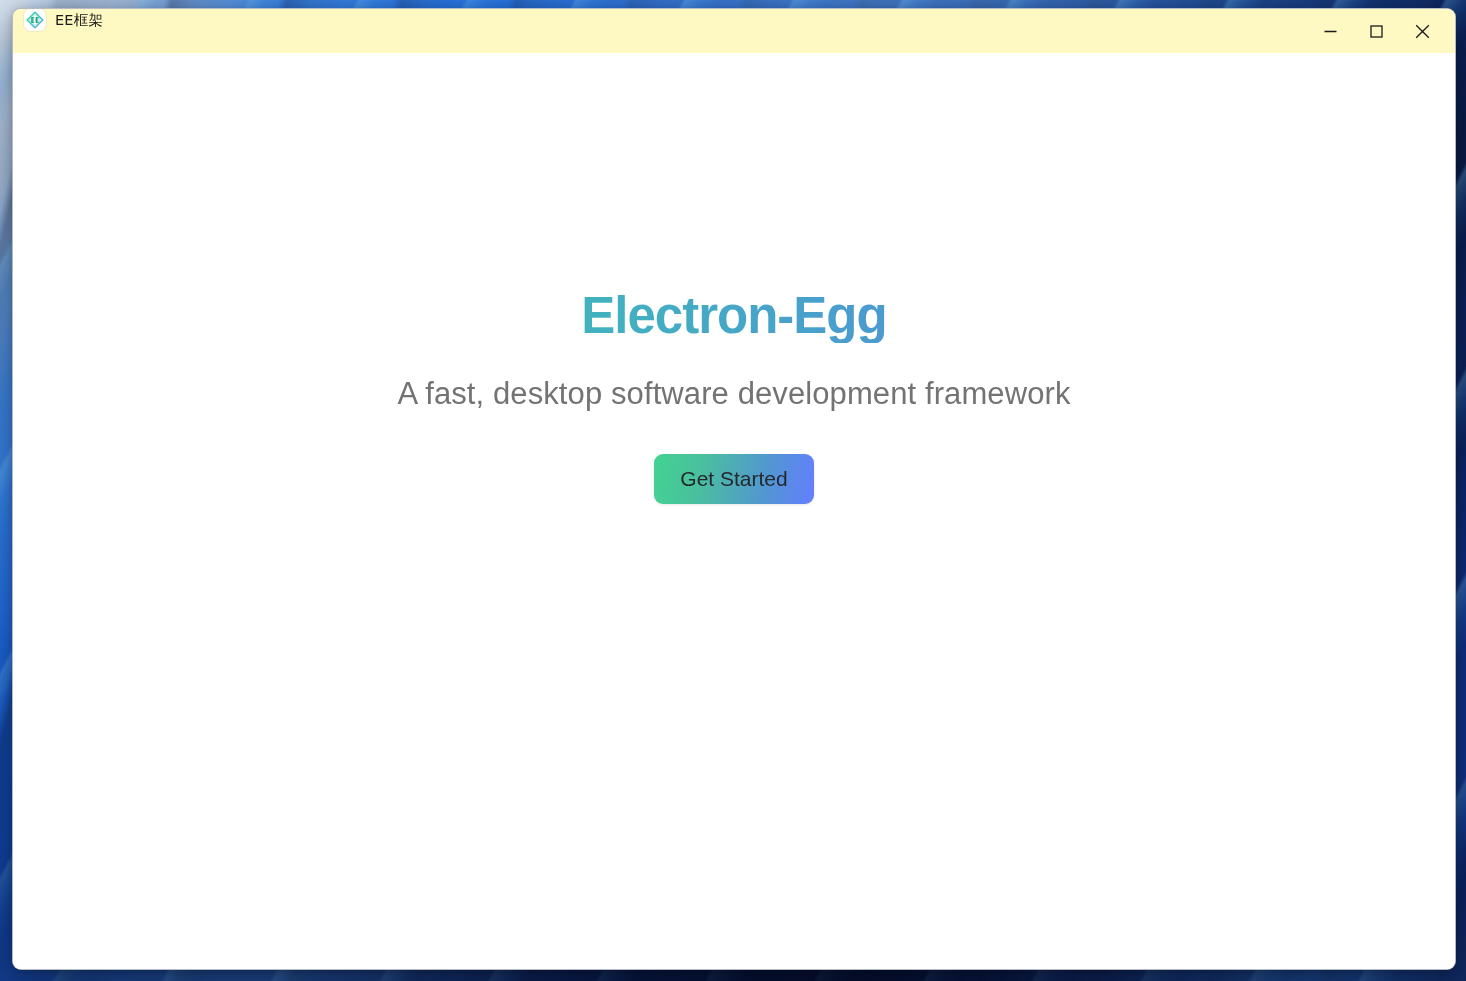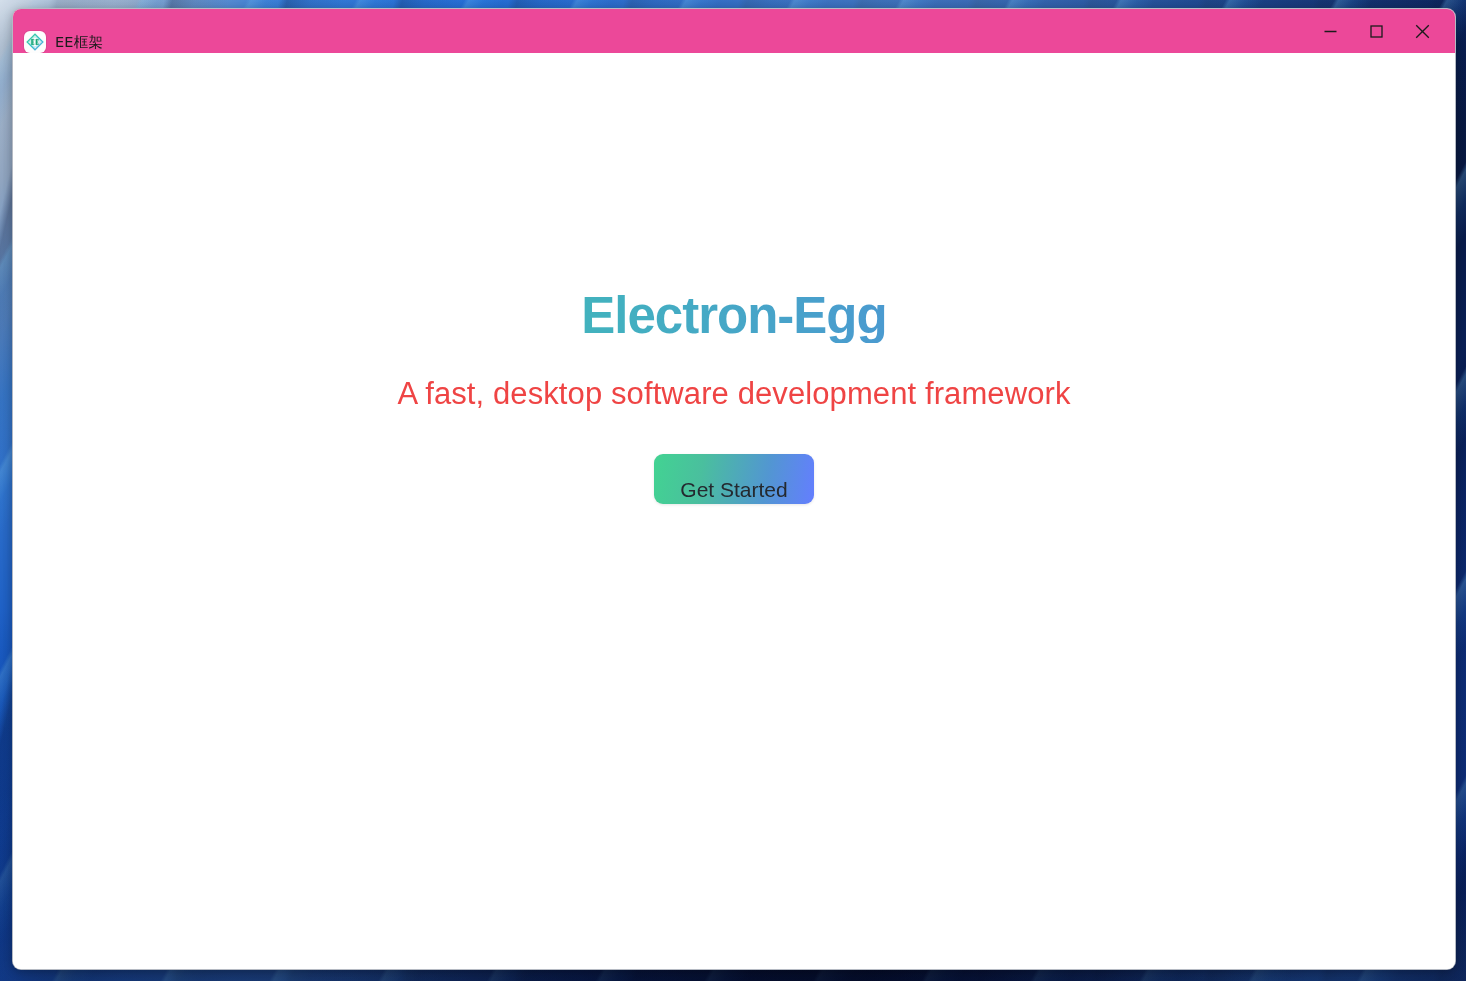--- a/index.html
+++ b/index.html
@@ -107,23 +107,23 @@
       0 14px 44px rgba(0,0,0,0.30);
     overflow: hidden;
     display: flex;
     flex-direction: column;
   }
 
   
   #title-bar {
     height: 44px;
     flex: 0 0 44px;
-    background: #ec4899;
-    display: flex;
-    align-items: flex-end;
+    background: #fef9c3;
+    display: flex;
+    align-items: flex-start;
     justify-content: space-between;
     user-select: none;
   }
   .tb-left {
     display: flex;
     align-items: center;
     gap: 9px;
     padding-left: 11px;
   }
   #app-icon {
@@ -183,30 +183,30 @@
     -webkit-background-clip: text;
     background-clip: text;
     color: transparent;
     -webkit-text-fill-color: transparent;
     font-family: "Liberation Sans", sans-serif;
   }
   #hero-subtitle {
     margin: 33px 0 0 0;
     font-size: 31px;
     font-weight: normal;
-    color: #ef4444;
+    color: #737373;
     letter-spacing: 0.1px;
     font-family: "Liberation Sans", sans-serif;
   }
   #cta-wrap {
     margin-top: 42px;
   }
   #get-started-button {
     display: inline-block;
-    padding: 11px 26px;
+    padding: 0 26px;
     height: 50px;
     line-height: 50px;
     border: none;
     border-radius: 9px;
     font-size: 21px;
     color: #24292f;
     background-image: linear-gradient(100deg, #42d392 0%, #4abf9e 30%, #5296d2 70%, #647eff 100%);
     cursor: pointer;
     font-family: "Liberation Sans", sans-serif;
     box-shadow: 0 1px 3px rgba(0,0,0,0.10);

